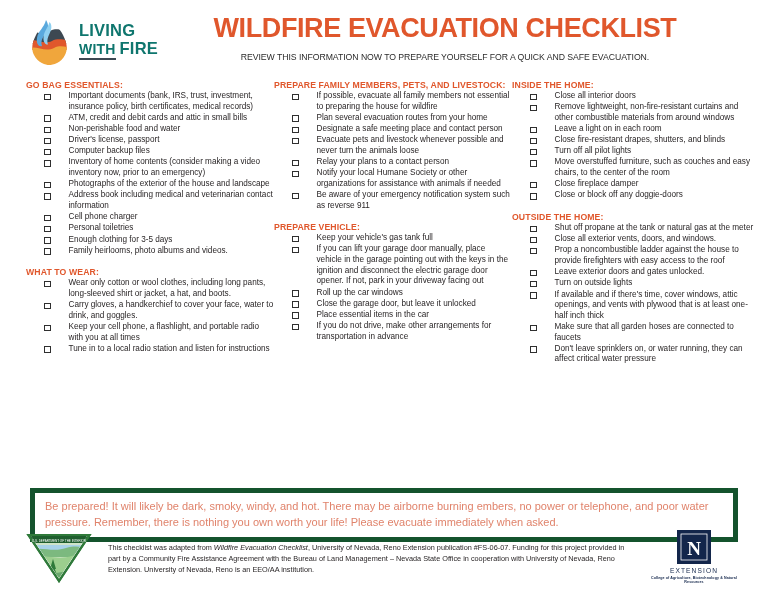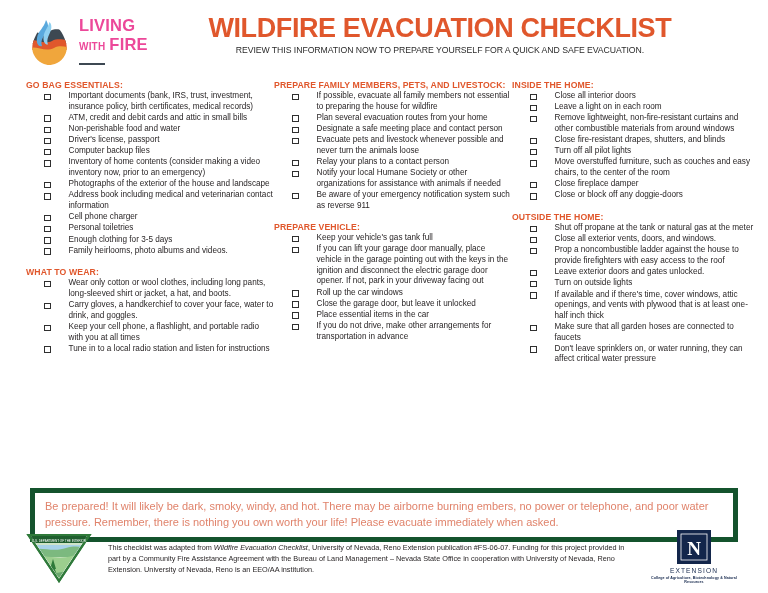--- a/index.html
+++ b/index.html
@@ -28,31 +28,31 @@
     align-items: center;
     gap: 7px;
     flex: 0 0 auto;
     margin-top: 2px;
   }
   .flame-mark { width: 46px; height: 50px; flex: 0 0 auto; }
   .lwf-words {
     display: flex;
     flex-direction: column;
     line-height: 1;
-    color: #ec4899;
+    color: #0f766e;
   }
   .lwf-living {
     font-size: 16.5px; font-weight: bold; letter-spacing: .2px;
   }
   .lwf-row2 {
     display: flex; align-items: baseline; gap: 4px; margin-top: 2px;
   }
   .lwf-with {
-    font-size: 10px; font-weight: bold; letter-spacing: .2px;
-    border-bottom: 2px solid #3d4852; padding-bottom: 11px;
+    font-size: 14px; font-weight: bold; letter-spacing: .2px;
+    border-bottom: 2px solid #3d4852; padding-bottom: 2px;
   }
   .lwf-fire {
     font-size: 16.5px; font-weight: bold; letter-spacing: .2px;
   }
   .title-block {
     flex: 1 1 auto;
     text-align: center;
     padding-left: 18px;
     padding-right: 30px;
   }
@@ -61,21 +61,21 @@
     font-size: 27px;
     font-weight: bold;
     letter-spacing: -0.4px;
     line-height: 1.05;
     white-space: nowrap;
   }
   .sub-title {
     color: #2b2b2b;
     font-size: 8.7px;
     letter-spacing: -0.05px;
-    margin-top: 3px;
+    margin-top: 10px;
     white-space: nowrap;
   }
 
   
   .columns {
     display: flex;
     padding: 6px 16px 0 26px;
     gap: 0;
     align-items: flex-start;
   }
@@ -354,25 +354,25 @@
 
     <div class="col col-3">
       <div class="sec-head">INSIDE THE HOME:</div>
       <ul class="checks" id="c2s0">
           <li>
             <span class="box"></span>
             <span class="item-text">Close all interior doors</span>
           </li>
           <li>
             <span class="box"></span>
+            <span class="item-text">Remove lightweight, non-fire-resistant curtains and other combustible materials from around windows</span>
+          </li>
+          <li>
+            <span class="box"></span>
             <span class="item-text">Leave a light on in each room</span>
-          </li>
-          <li>
-            <span class="box"></span>
-            <span class="item-text">Remove lightweight, non-fire-resistant curtains and other combustible materials from around windows</span>
           </li>
           <li>
             <span class="box"></span>
             <span class="item-text">Close fire-resistant drapes, shutters, and blinds</span>
           </li>
           <li>
             <span class="box"></span>
             <span class="item-text">Turn off all pilot lights</span>
           </li>
           <li>

